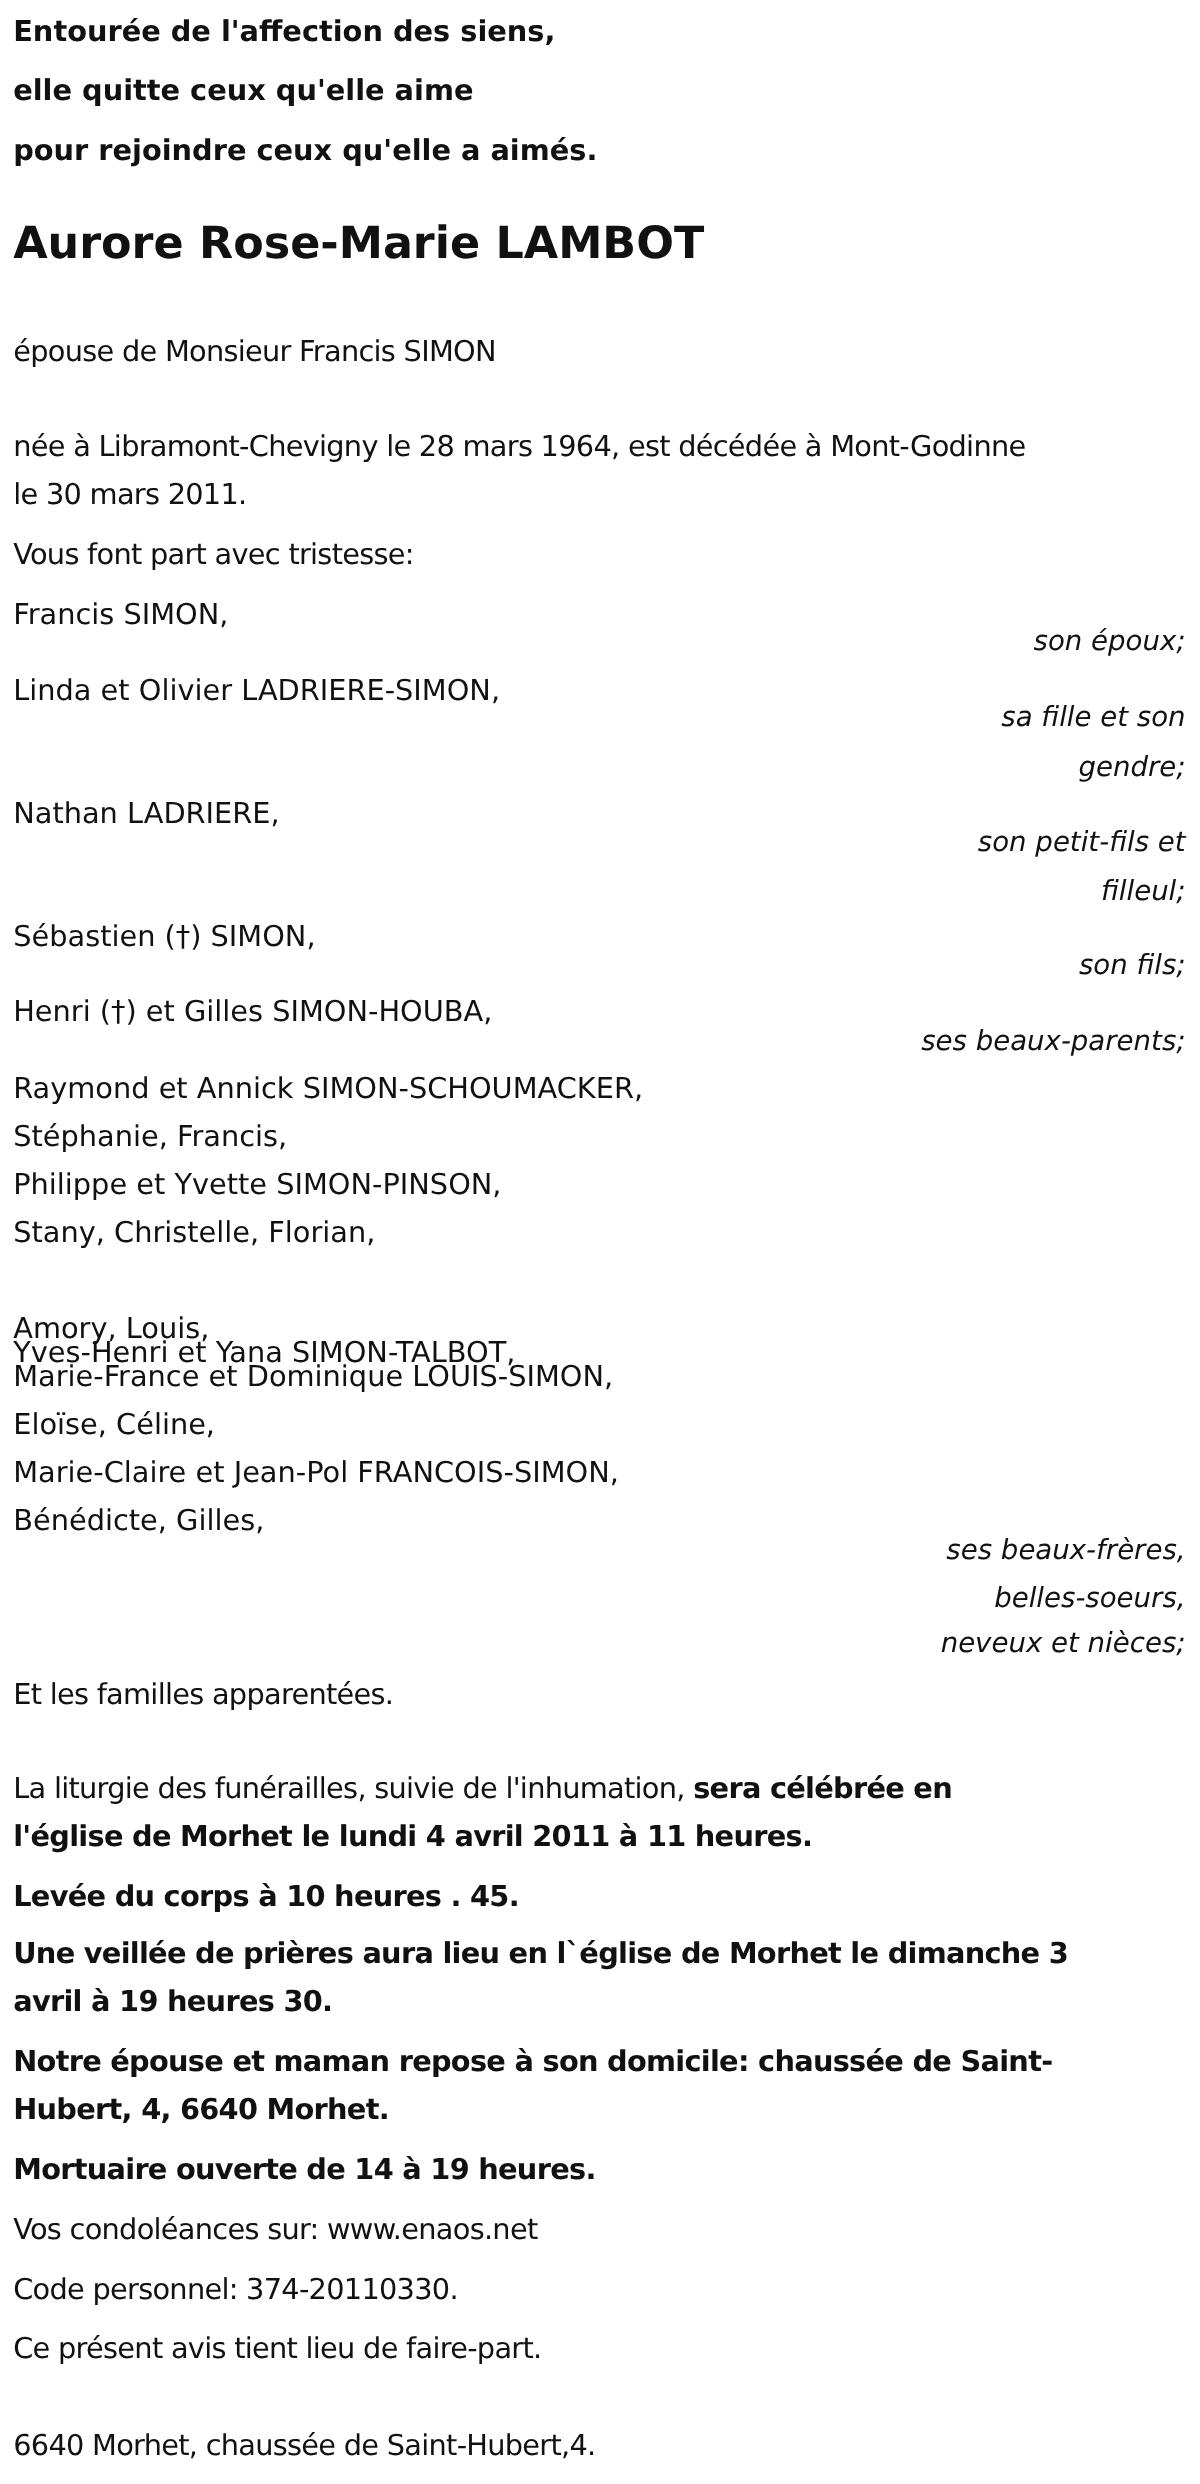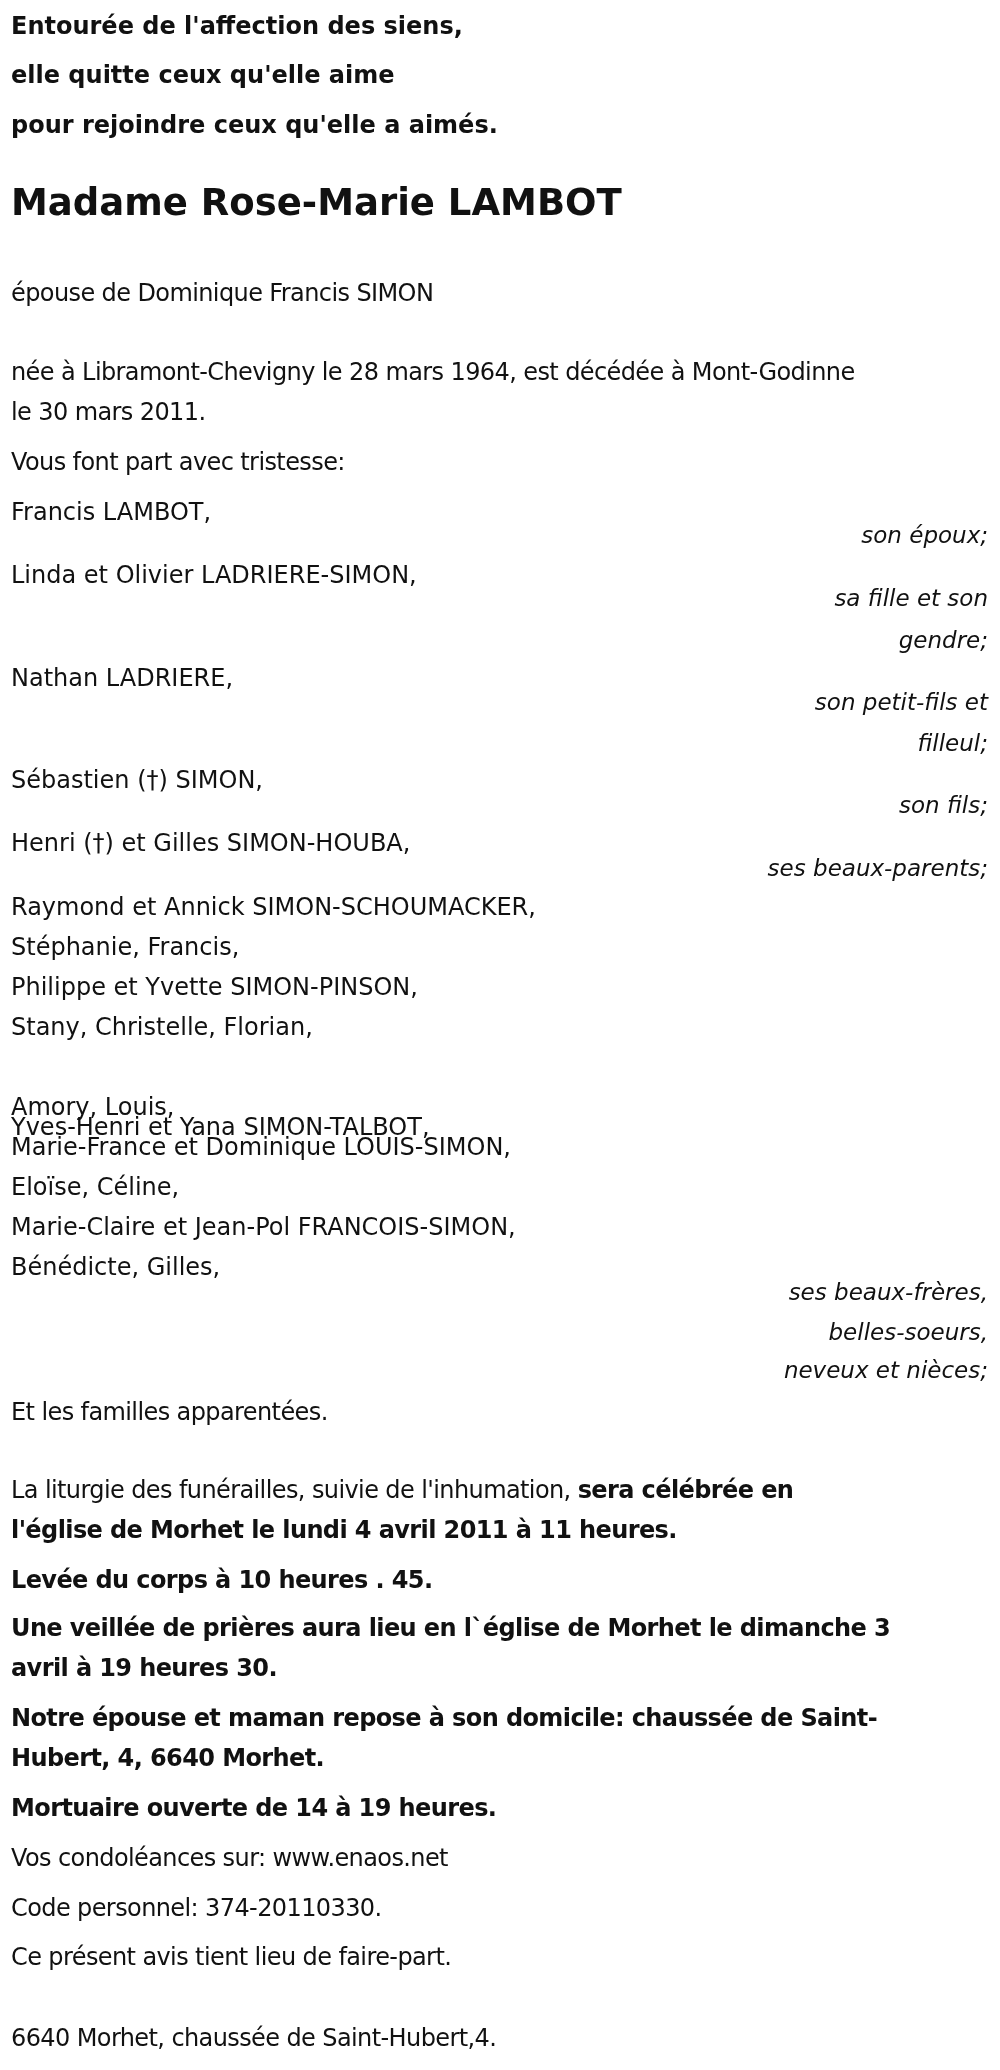--- a/index.html
+++ b/index.html
@@ -39,28 +39,28 @@
     .cond { letter-spacing: -0.6px; }
     b { font-weight: bold; margin-top: 44px; }
   </style>
 </head>
 <body>
 
 <div class="ln bold" style="top:6px">Entourée de l'affection des siens,</div>
 <div class="ln bold" style="top:55px">elle quitte ceux qu'elle aime</div>
 <div class="ln bold" style="top:105px">pour rejoindre ceux qu'elle a aimés.</div>
 
-<div class="ln title" style="top:178px">Madame Rose-Marie LAMBOT</div>
+<div class="ln title" style="top:178px">Aurore Rose-Marie LAMBOT</div>
 
-<div class="ln cond" style="top:273px">épouse de Dominique Francis SIMON</div>
+<div class="ln cond" style="top:273px">épouse de Monsieur Francis SIMON</div>
 <div class="ln cond" style="top:352px">née à Libramont-Chevigny le 28 mars 1964, est décédée à Mont-Godinne</div>
 <div class="ln cond" style="top:392px">le 30 mars 2011.</div>
 <div class="ln cond" style="top:442px">Vous font part avec tristesse:</div>
 
-<div class="ln" style="top:492px">Francis LAMBOT,</div>
+<div class="ln" style="top:492px">Francis SIMON,</div>
 <div class="rt" style="top:515px">son époux;</div>
 
 <div class="ln" style="top:555px">Linda et Olivier LADRIERE-SIMON,</div>
 <div class="rt" style="top:578px">sa fille et son</div>
 <div class="rt" style="top:620px">gendre;</div>
 
 <div class="ln" style="top:658px">Nathan LADRIERE,</div>
 <div class="rt" style="top:682px">son petit-fils et</div>
 <div class="rt" style="top:723px">filleul;</div>
 

